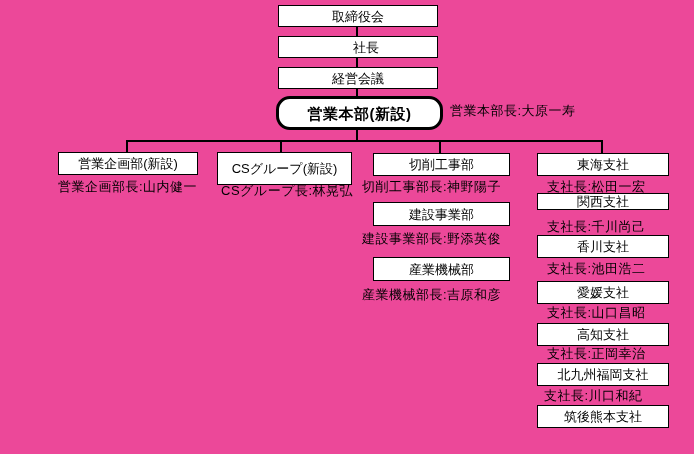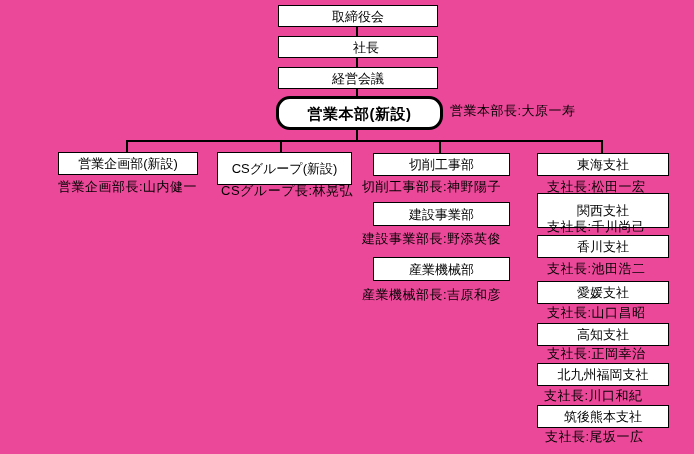--- a/index.html
+++ b/index.html
@@ -80,31 +80,30 @@
 
   <div class="node" style="left:373px; top:202px; width:137px; height:24px;">建設事業部</div>
   <div class="mgr" style="left:362px; top:232px;">建設事業部長:野添英俊</div>
 
   <div class="node" style="left:373px; top:257px; width:137px; height:24px;">産業機械部</div>
   <div class="mgr" style="left:362px; top:288px;">産業機械部長:吉原和彦</div>
 
   <div class="node" style="left:537px; top:153px; width:132px; height:23px;">東海支社</div>
   <div class="mgr" style="left:547px; top:180px;">支社長:松田一宏</div>
 
-  <div class="node" style="left:537px; top:193px; width:132px; height:35px;">関西支社</div>
+  <div class="node" style="left:537px; top:193px; width:132px; height:17px;">関西支社</div>
   <div class="mgr" style="left:547px; top:220px;">支社長:千川尚己</div>
 
   <div class="node" style="left:537px; top:235px; width:132px; height:23px;">香川支社</div>
   <div class="mgr" style="left:547px; top:262px;">支社長:池田浩二</div>
 
   <div class="node" style="left:537px; top:281px; width:132px; height:23px;">愛媛支社</div>
   <div class="mgr" style="left:547px; top:306px;">支社長:山口昌昭</div>
 
   <div class="node" style="left:537px; top:323px; width:132px; height:23px;">高知支社</div>
   <div class="mgr" style="left:547px; top:347px;">支社長:正岡幸治</div>
 
   <div class="node" style="left:537px; top:363px; width:132px; height:23px;">北九州福岡支社</div>
   <div class="mgr" style="left:544px; top:389px;">支社長:川口和紀</div>
 
   <div class="node" style="left:537px; top:405px; width:132px; height:23px;">筑後熊本支社</div>
-  <div class="mgr" style="left:545px; top:430px;">支社長:尾坂一広</div>
 
 </div>
 
 </body></html>

